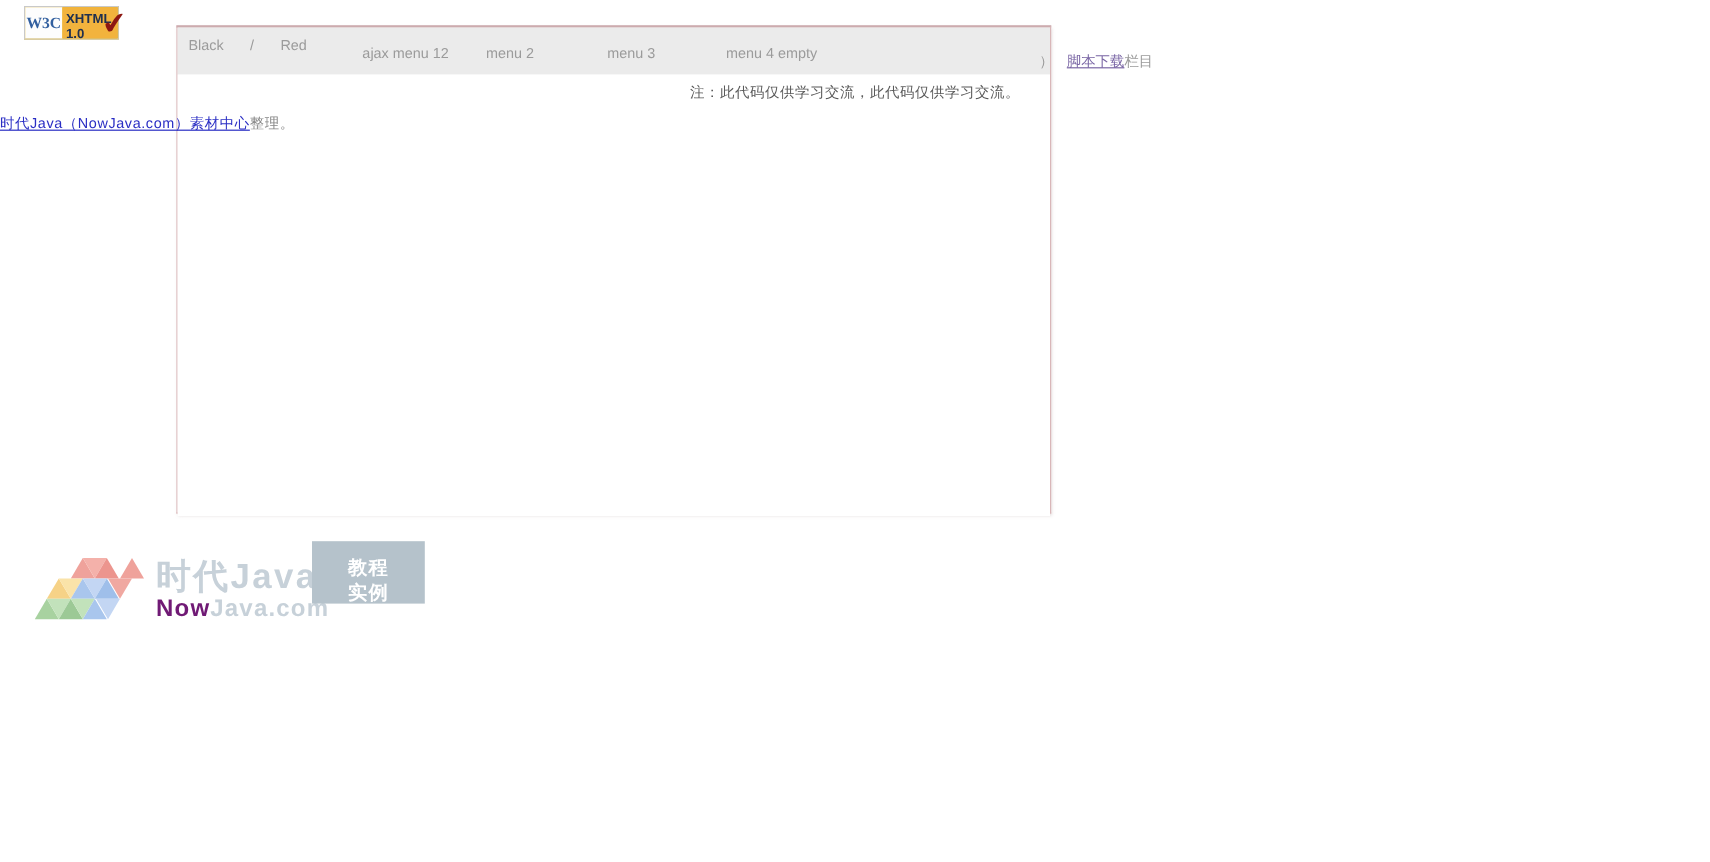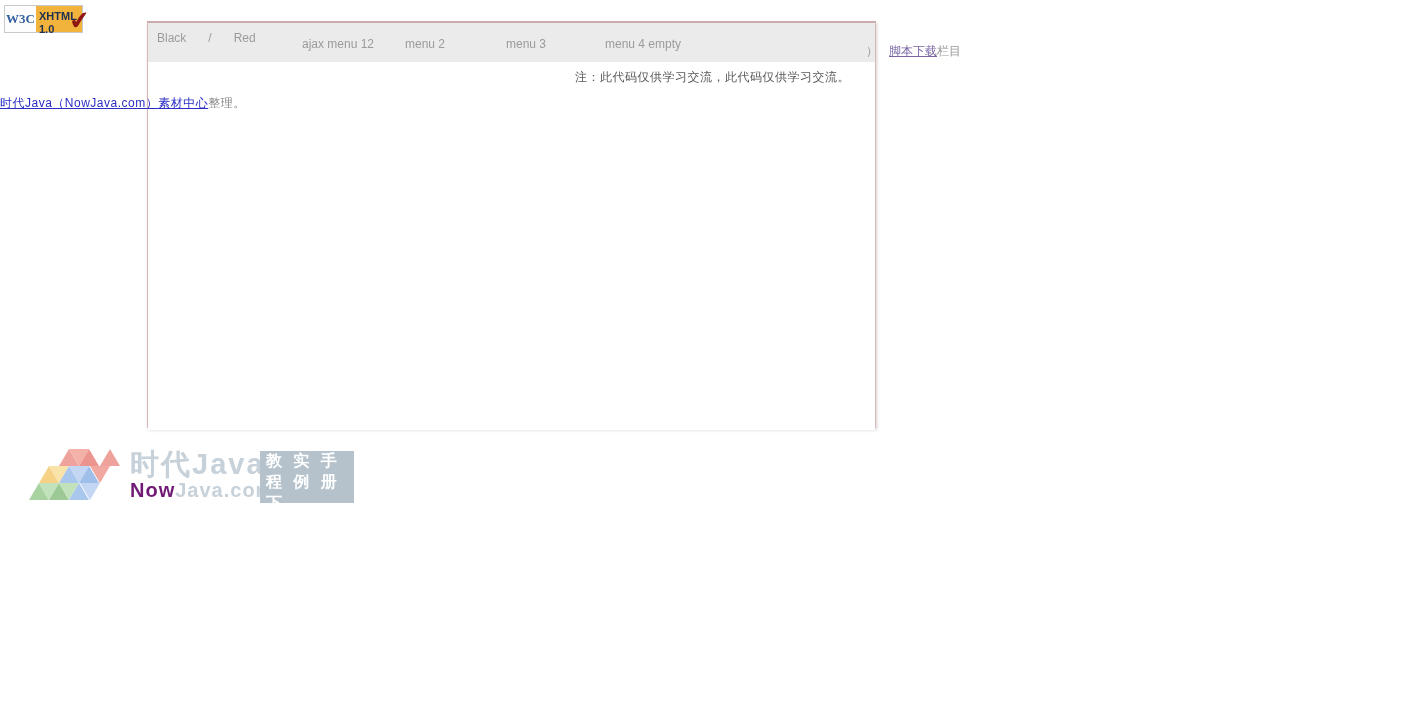--- a/index.html
+++ b/index.html
@@ -5,21 +5,21 @@
   * { margin:0; padding:0; box-sizing:border-box; }
   html,body { background:#ffffff; }
   body {
     width:1425px; height:718px; position:relative; overflow:hidden;
     font-family:"Liberation Sans","DejaVu Sans",sans-serif;
   }
   a { text-decoration:none; }
 
   
   .w3c-badge {
-    position:absolute; left:4px; top:5px; width:79px; height:28px;
+    position:absolute; left:20px; top:5px; width:79px; height:28px;
     display:flex; border:1px solid #c9c9c9; background:#eab308; cursor:pointer;
   }
   .w3c-left {
     width:31px; display:flex; align-items:center; justify-content:center;
     background:#fdfdfd; color:#33609f; font-weight:bold; font-size:13px;
     font-family:"Liberation Serif","DejaVu Serif",serif; letter-spacing:0px;
   }
   .w3c-right {
     flex:1; background:#f2b33d; color:#20304f; font-weight:bold;
     font-size:11px; line-height:1.15; padding:4px 0 0 3px;
@@ -69,40 +69,40 @@
   .fragment {
     position:absolute; left:866px; top:43px; font-size:12px; color:#9b9b9b;
     z-index:2; white-space:nowrap;
   }
   .fragment a {
     color:#7a66a5; text-decoration:underline; margin-left:11px; cursor:pointer;
   }
 
   
   .logo-wrap {
-    position:absolute; left:29px; top:448px; display:flex; align-items:flex-start;
+    position:absolute; left:29px; top:464px; display:flex; align-items:center;
     cursor:pointer;
   }
   .logo-mark { width:93px; height:54px; }
   .logo-text { margin-left:8px; padding-top:1px; }
   .logo-title {
     font-size:29px; line-height:30px; font-weight:bold; color:#c7d1d9;
     letter-spacing:2px; white-space:nowrap;
   }
   .logo-sub {
     font-size:20px; line-height:22px; font-weight:bold; color:#c7d1d9;
     letter-spacing:1px; white-space:nowrap;
   }
   .logo-sub .now { color:#701a75; }
 
   .nav-box {
     position:absolute; left:260px; top:451px; width:94px; height:52px;
-    background:#b5c2cb; display:grid; grid-template-columns:1fr 1fr 1fr;
+    background:#b5c2cb; display:grid; grid-template-columns:1fr;
     grid-template-rows:1fr 1fr; align-items:center; justify-items:center;
-    padding:0 6px; z-index:2;
+    padding:12px 6px; z-index:2;
   }
   .nav-box .nav-item {
     color:#ffffff; font-weight:bold; font-size:16px; cursor:pointer;
     letter-spacing:1px;
   }
 </style>
 </head>
 <body>
 
 <div class="w3c-badge">

